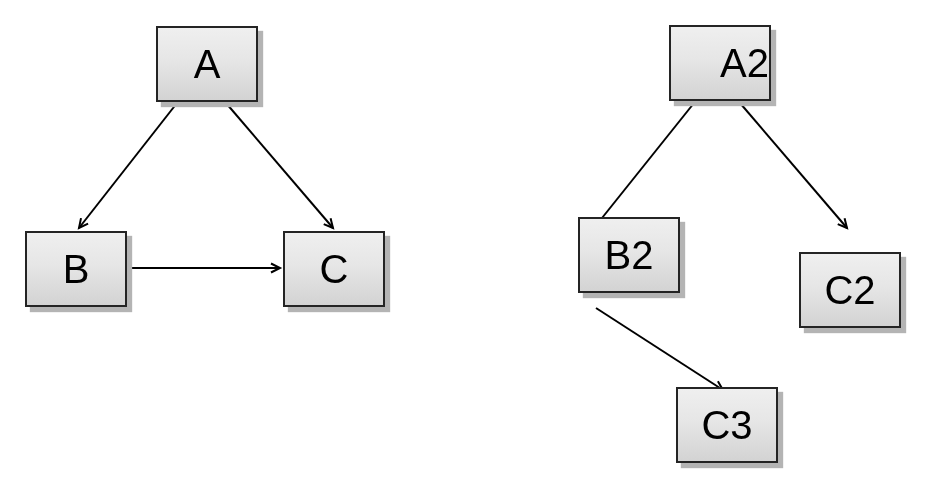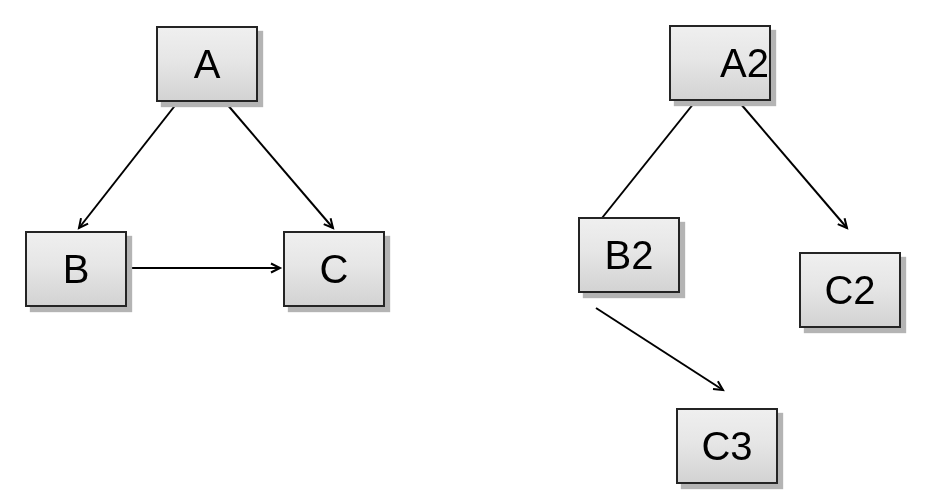--- a/index.html
+++ b/index.html
@@ -41,21 +41,21 @@
     line-height: 1;
     user-select: none;
   }
   
   .pos-A  { left: 156px; top: 26px; }
   .pos-B  { left: 25px;  top: 231px; }
   .pos-C  { left: 283px; top: 231px; }
   .pos-A2 { left: 669px; top: 25px; justify-content: flex-end; }
   .pos-B2 { left: 542px; top: 217px; margin-left: 36px; }
   .pos-C2 { left: 799px; top: 231px; margin-top: 21px; }
-  .pos-C3 { left: 676px; top: 408px; text-align: right; }
+  .pos-C3 { left: 676px; top: 387px; text-align: right; }
   .edge {
     stroke: #000000;
     stroke-width: 2;
     fill: none;
   }
 </style>
 </head>
 <body>
 
 <div class="canvas">

